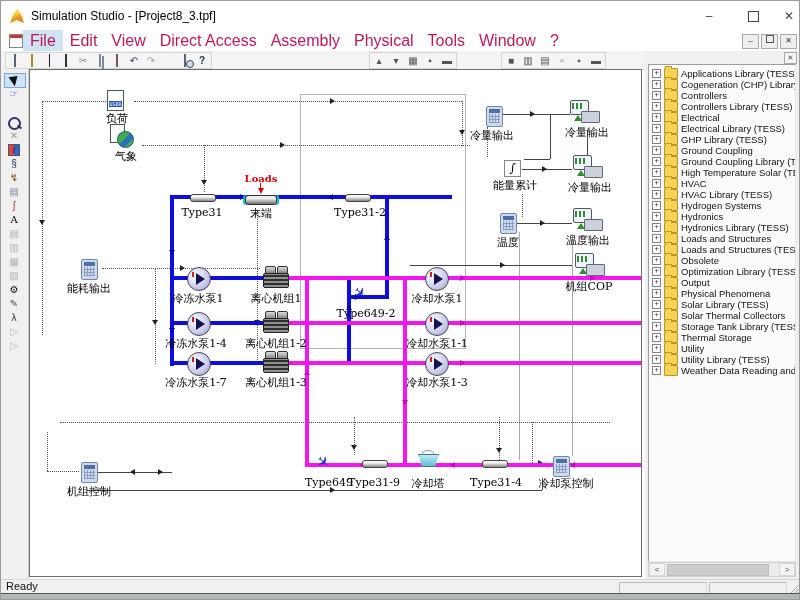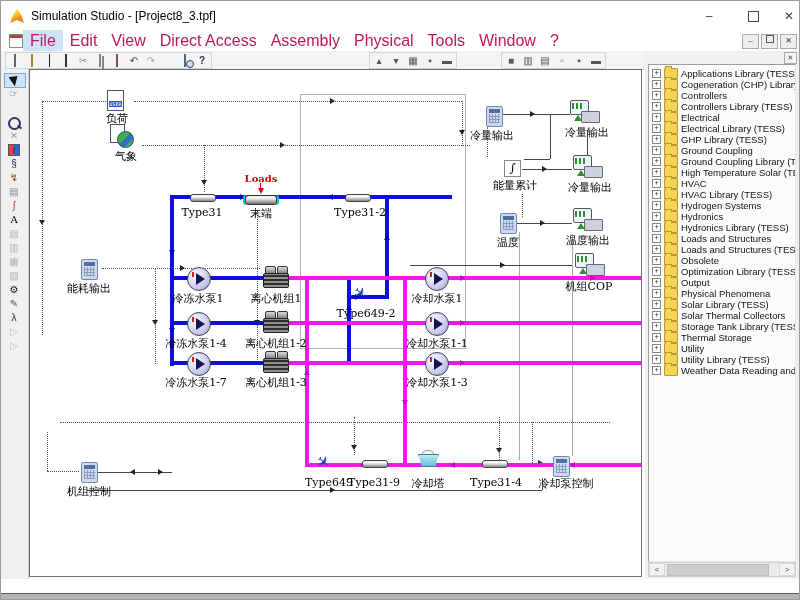--- a/index.html
+++ b/index.html
@@ -584,15 +584,21 @@
         </div>
     </div>
     <div id="treescroll">
       <span class="sarr">&lt;</span>
       <span style="flex:1"></span>
       <span class="sarr">&gt;</span>
       <span id="sthumb"></span>
     </div>
   </div>
 
+  <div class="abs" id="statusbar">
+    <span id="statustext">Ready</span>
+    <span class="spane" style="left:618px;width:86px"></span>
+    <span class="spane" style="left:708px;width:76px"></span>
+    <span id="grip"></span>
+  </div>
   <div class="abs" id="taskstrip"></div>
 
 </div>
 
 </body></html>

